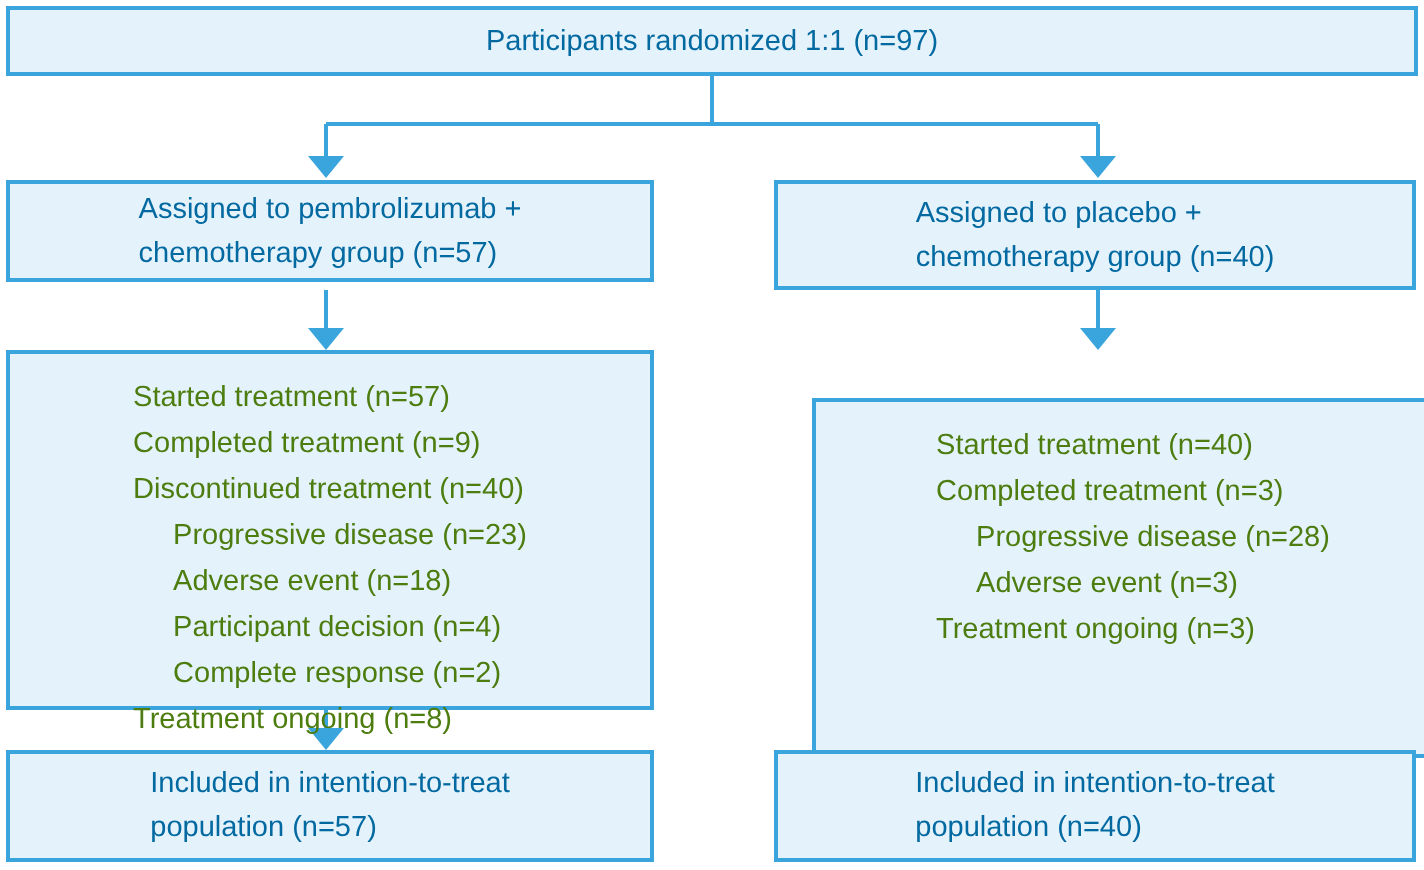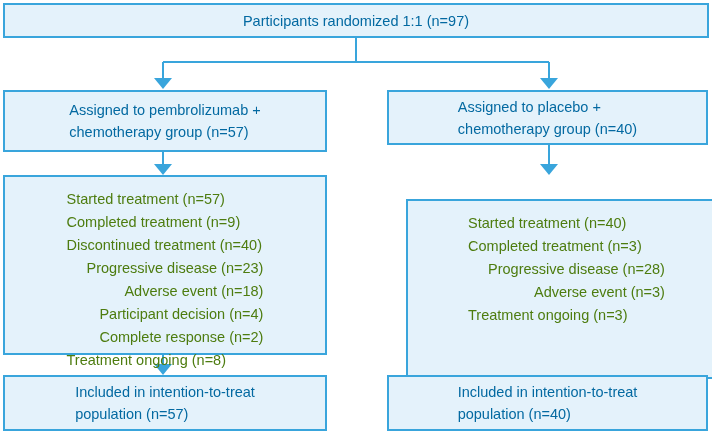--- a/index.html
+++ b/index.html
@@ -57,21 +57,21 @@
     top: 3px;
     width: 706px;
     height: 35px;
   }
 
   
   #box-assign-left {
     left: 3px;
     top: 90px;
     width: 324px;
-    height: 62px;
+    height: 51px;
   }
   #box-assign-right {
     left: 387px;
     top: 90px;
     width: 321px;
     height: 55px;
   }
 
   
   #box-treat-left {
@@ -99,21 +99,20 @@
     text-align: left;
     font-size: 14.5px;
     line-height: 23px;
     color: #4d7c0f;
   }
   .treat-list li {
     white-space: nowrap;
   }
   .treat-list li.indent {
     padding-left: 20px;
-    text-align: right;
   }
 
   
   #box-itt-left {
     left: 3px;
     top: 375px;
     width: 324px;
     height: 56px;
   }
   #box-itt-right {

